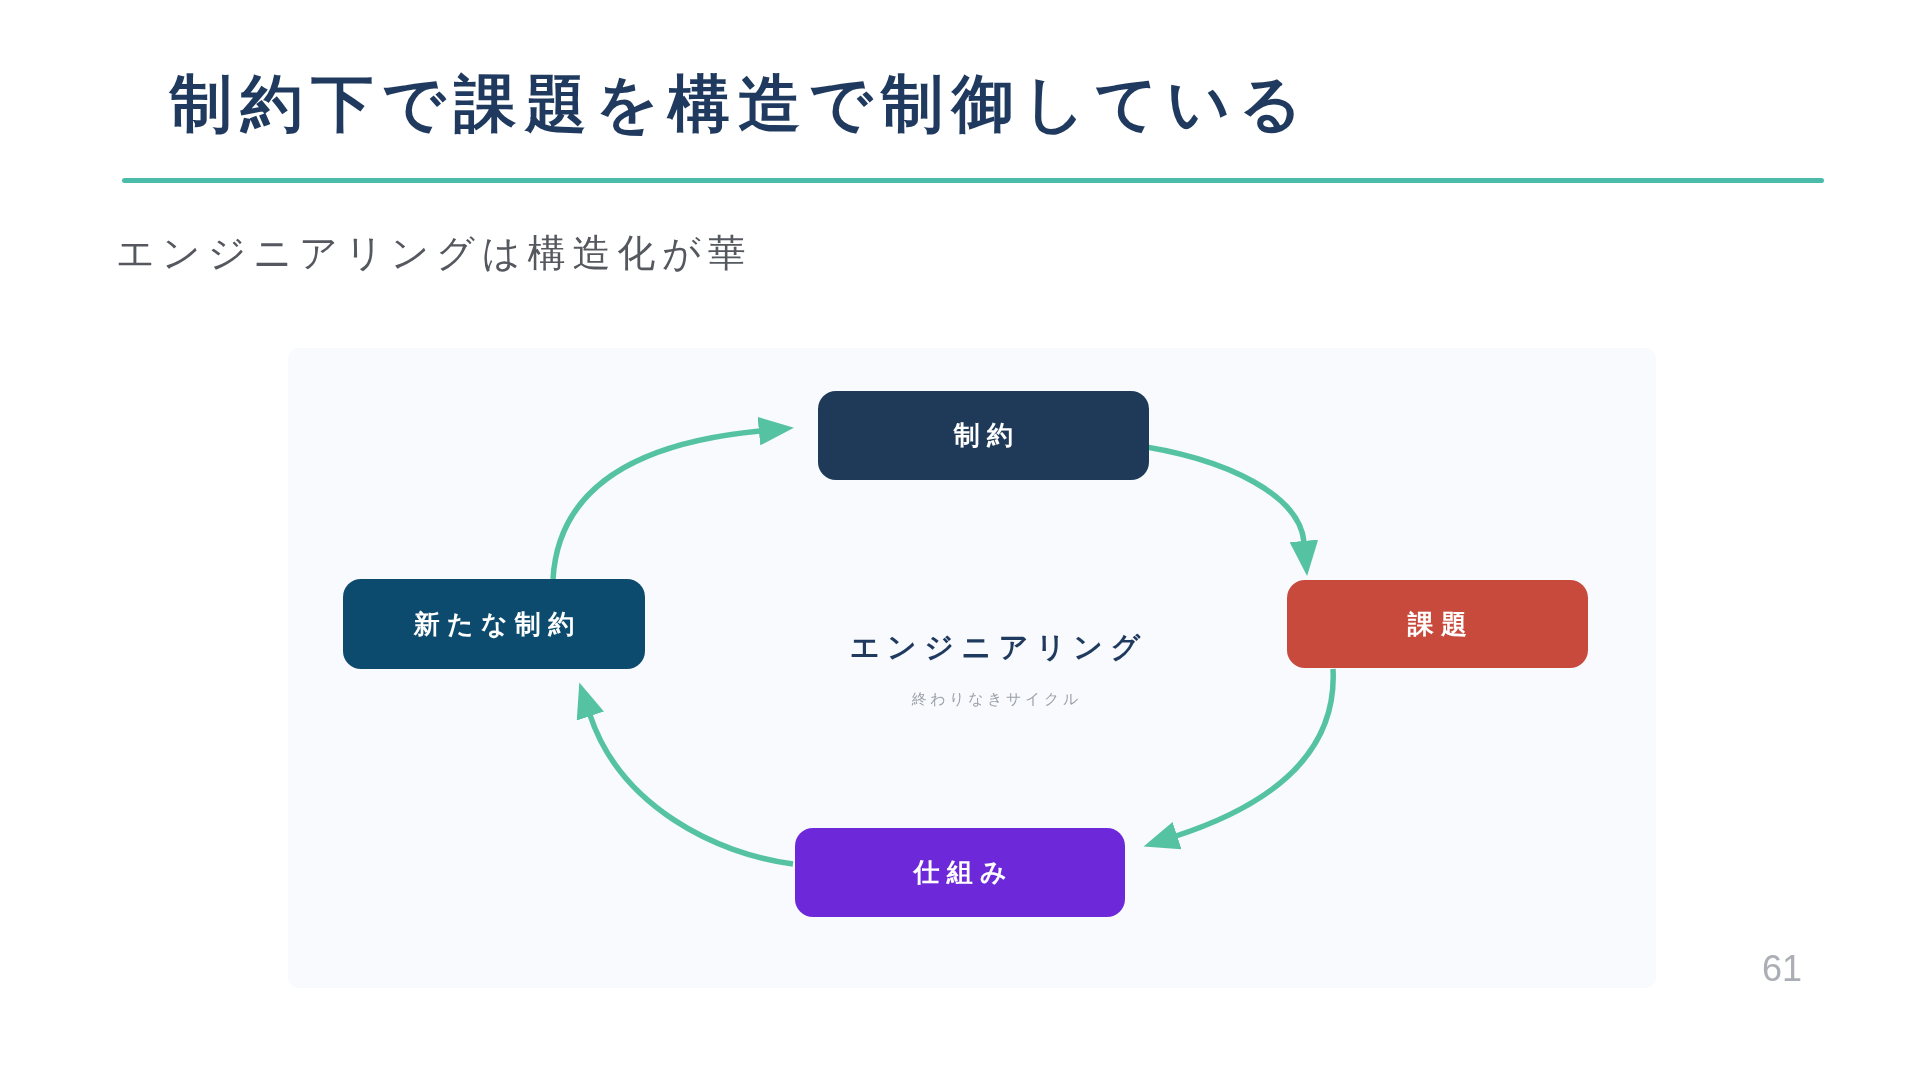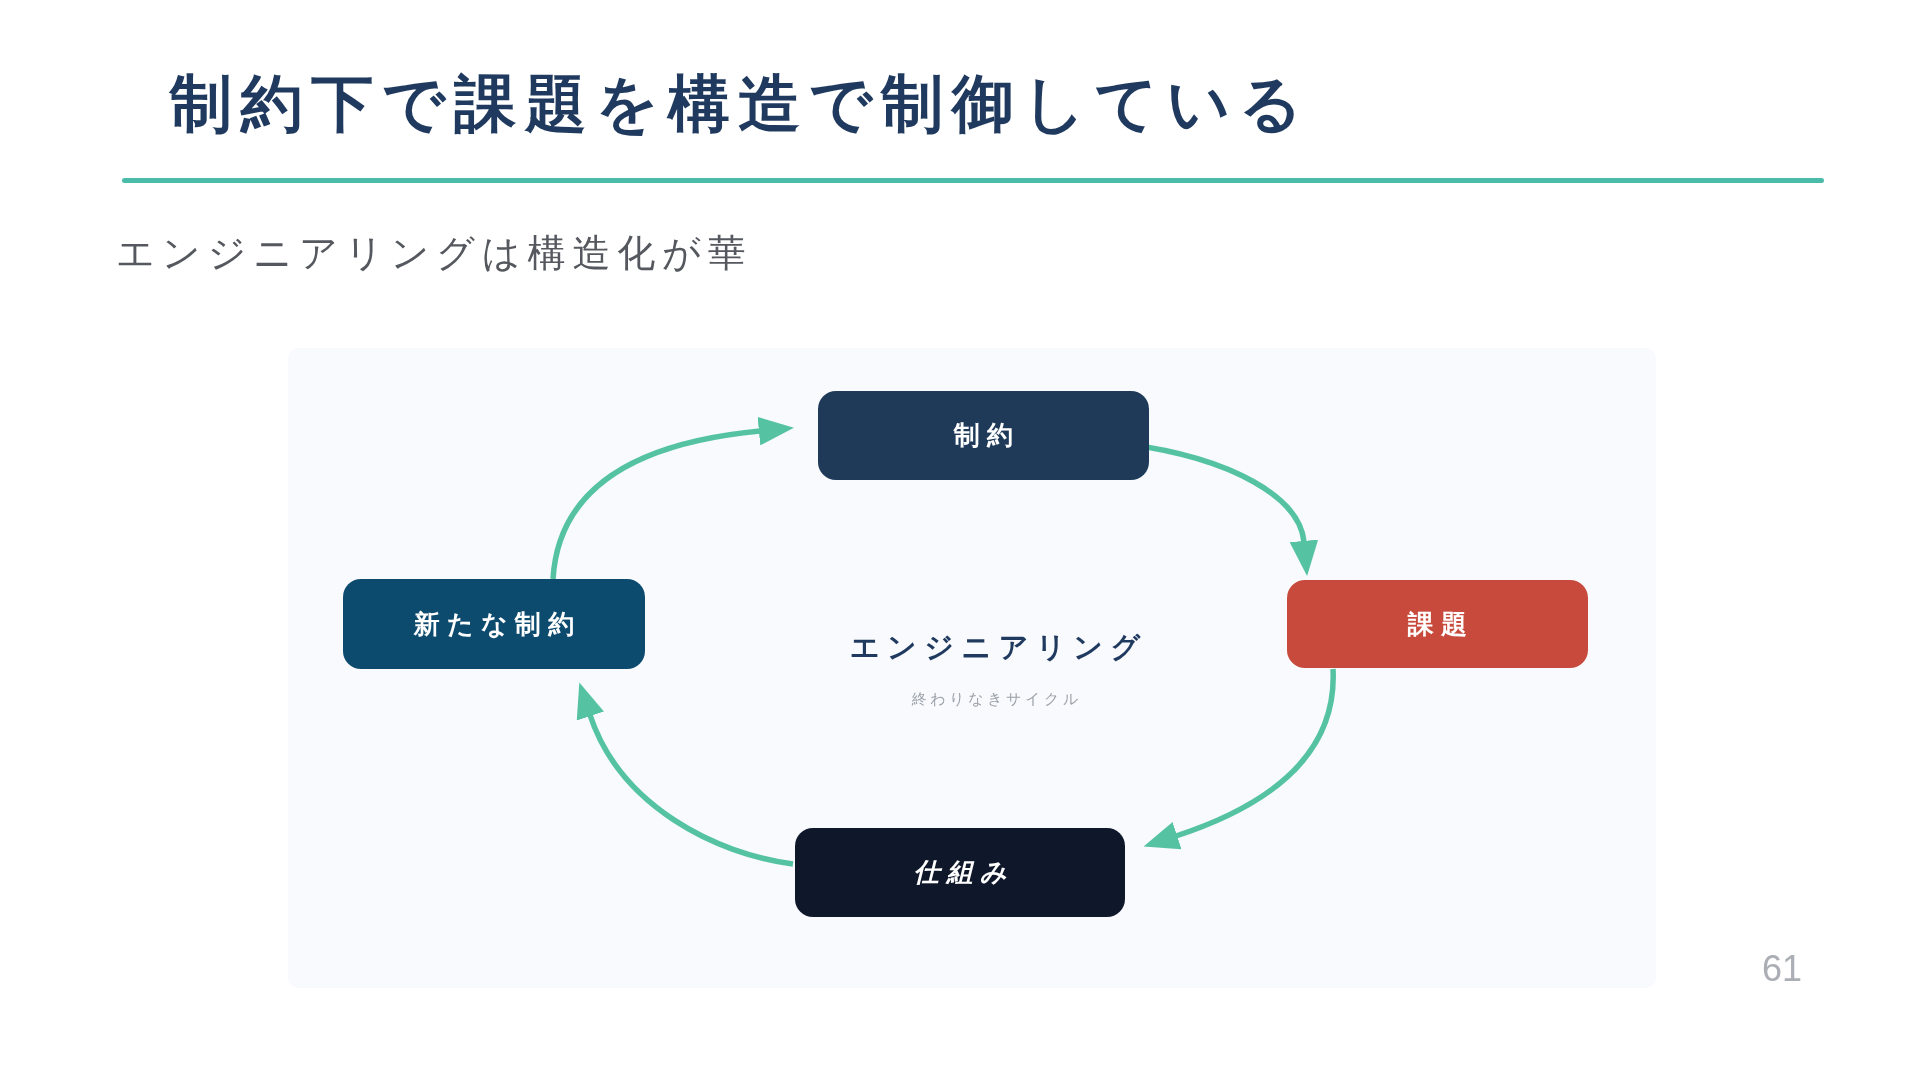--- a/index.html
+++ b/index.html
@@ -140,21 +140,21 @@
     </svg>
 
     <div class="node node-top" style="background-color: rgb(30, 58, 88); margin-left: 24px;">
       <span>制約</span>
     </div>
 
     <div class="node node-right" style="background-color: rgb(199, 74, 60);">
       <span>課題</span>
     </div>
 
-    <div class="node node-bottom" style="background-color: #0f172a; font-style: italic;">
+    <div class="node node-bottom" style="background-color: #6d28d9;">
       <span>仕組み</span>
     </div>
 
     <div class="node node-left" style="background-color: #0c4a6e;">
       <span>新たな制約</span>
     </div>
 
     <div class="center-label">
       <div class="center-title">エンジニアリング</div>
       <div class="center-sub">終わりなきサイクル</div>

